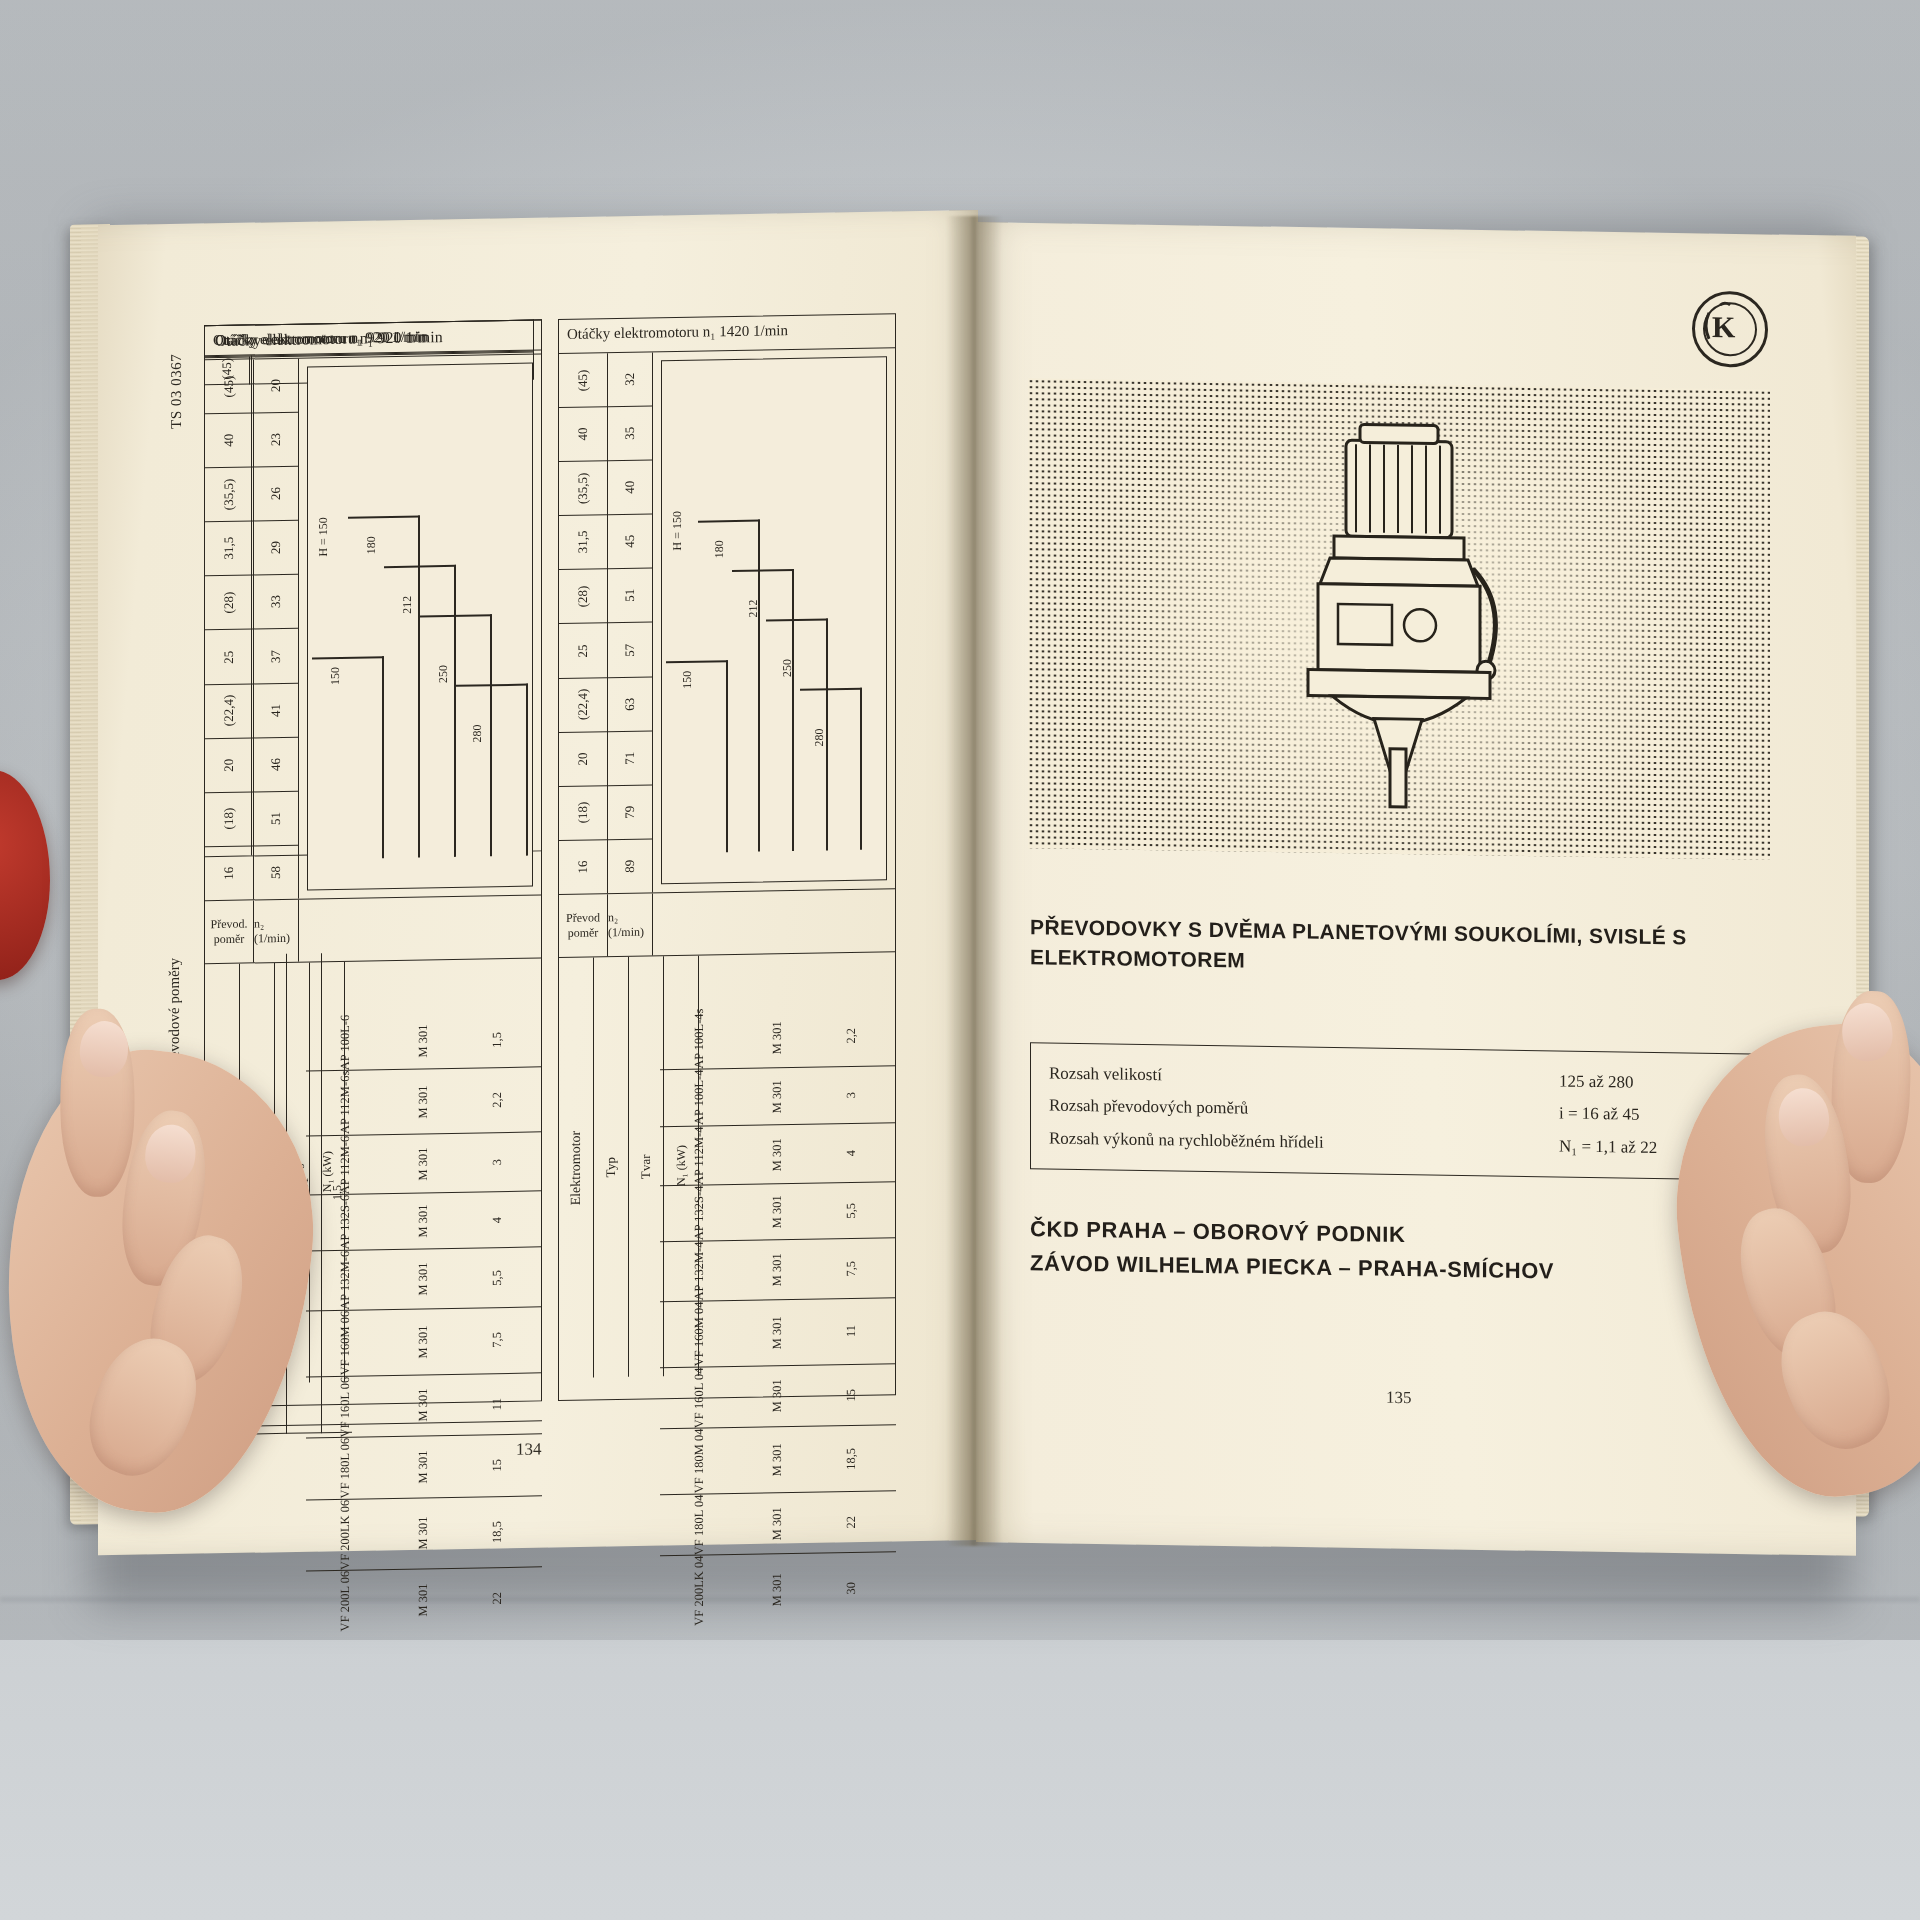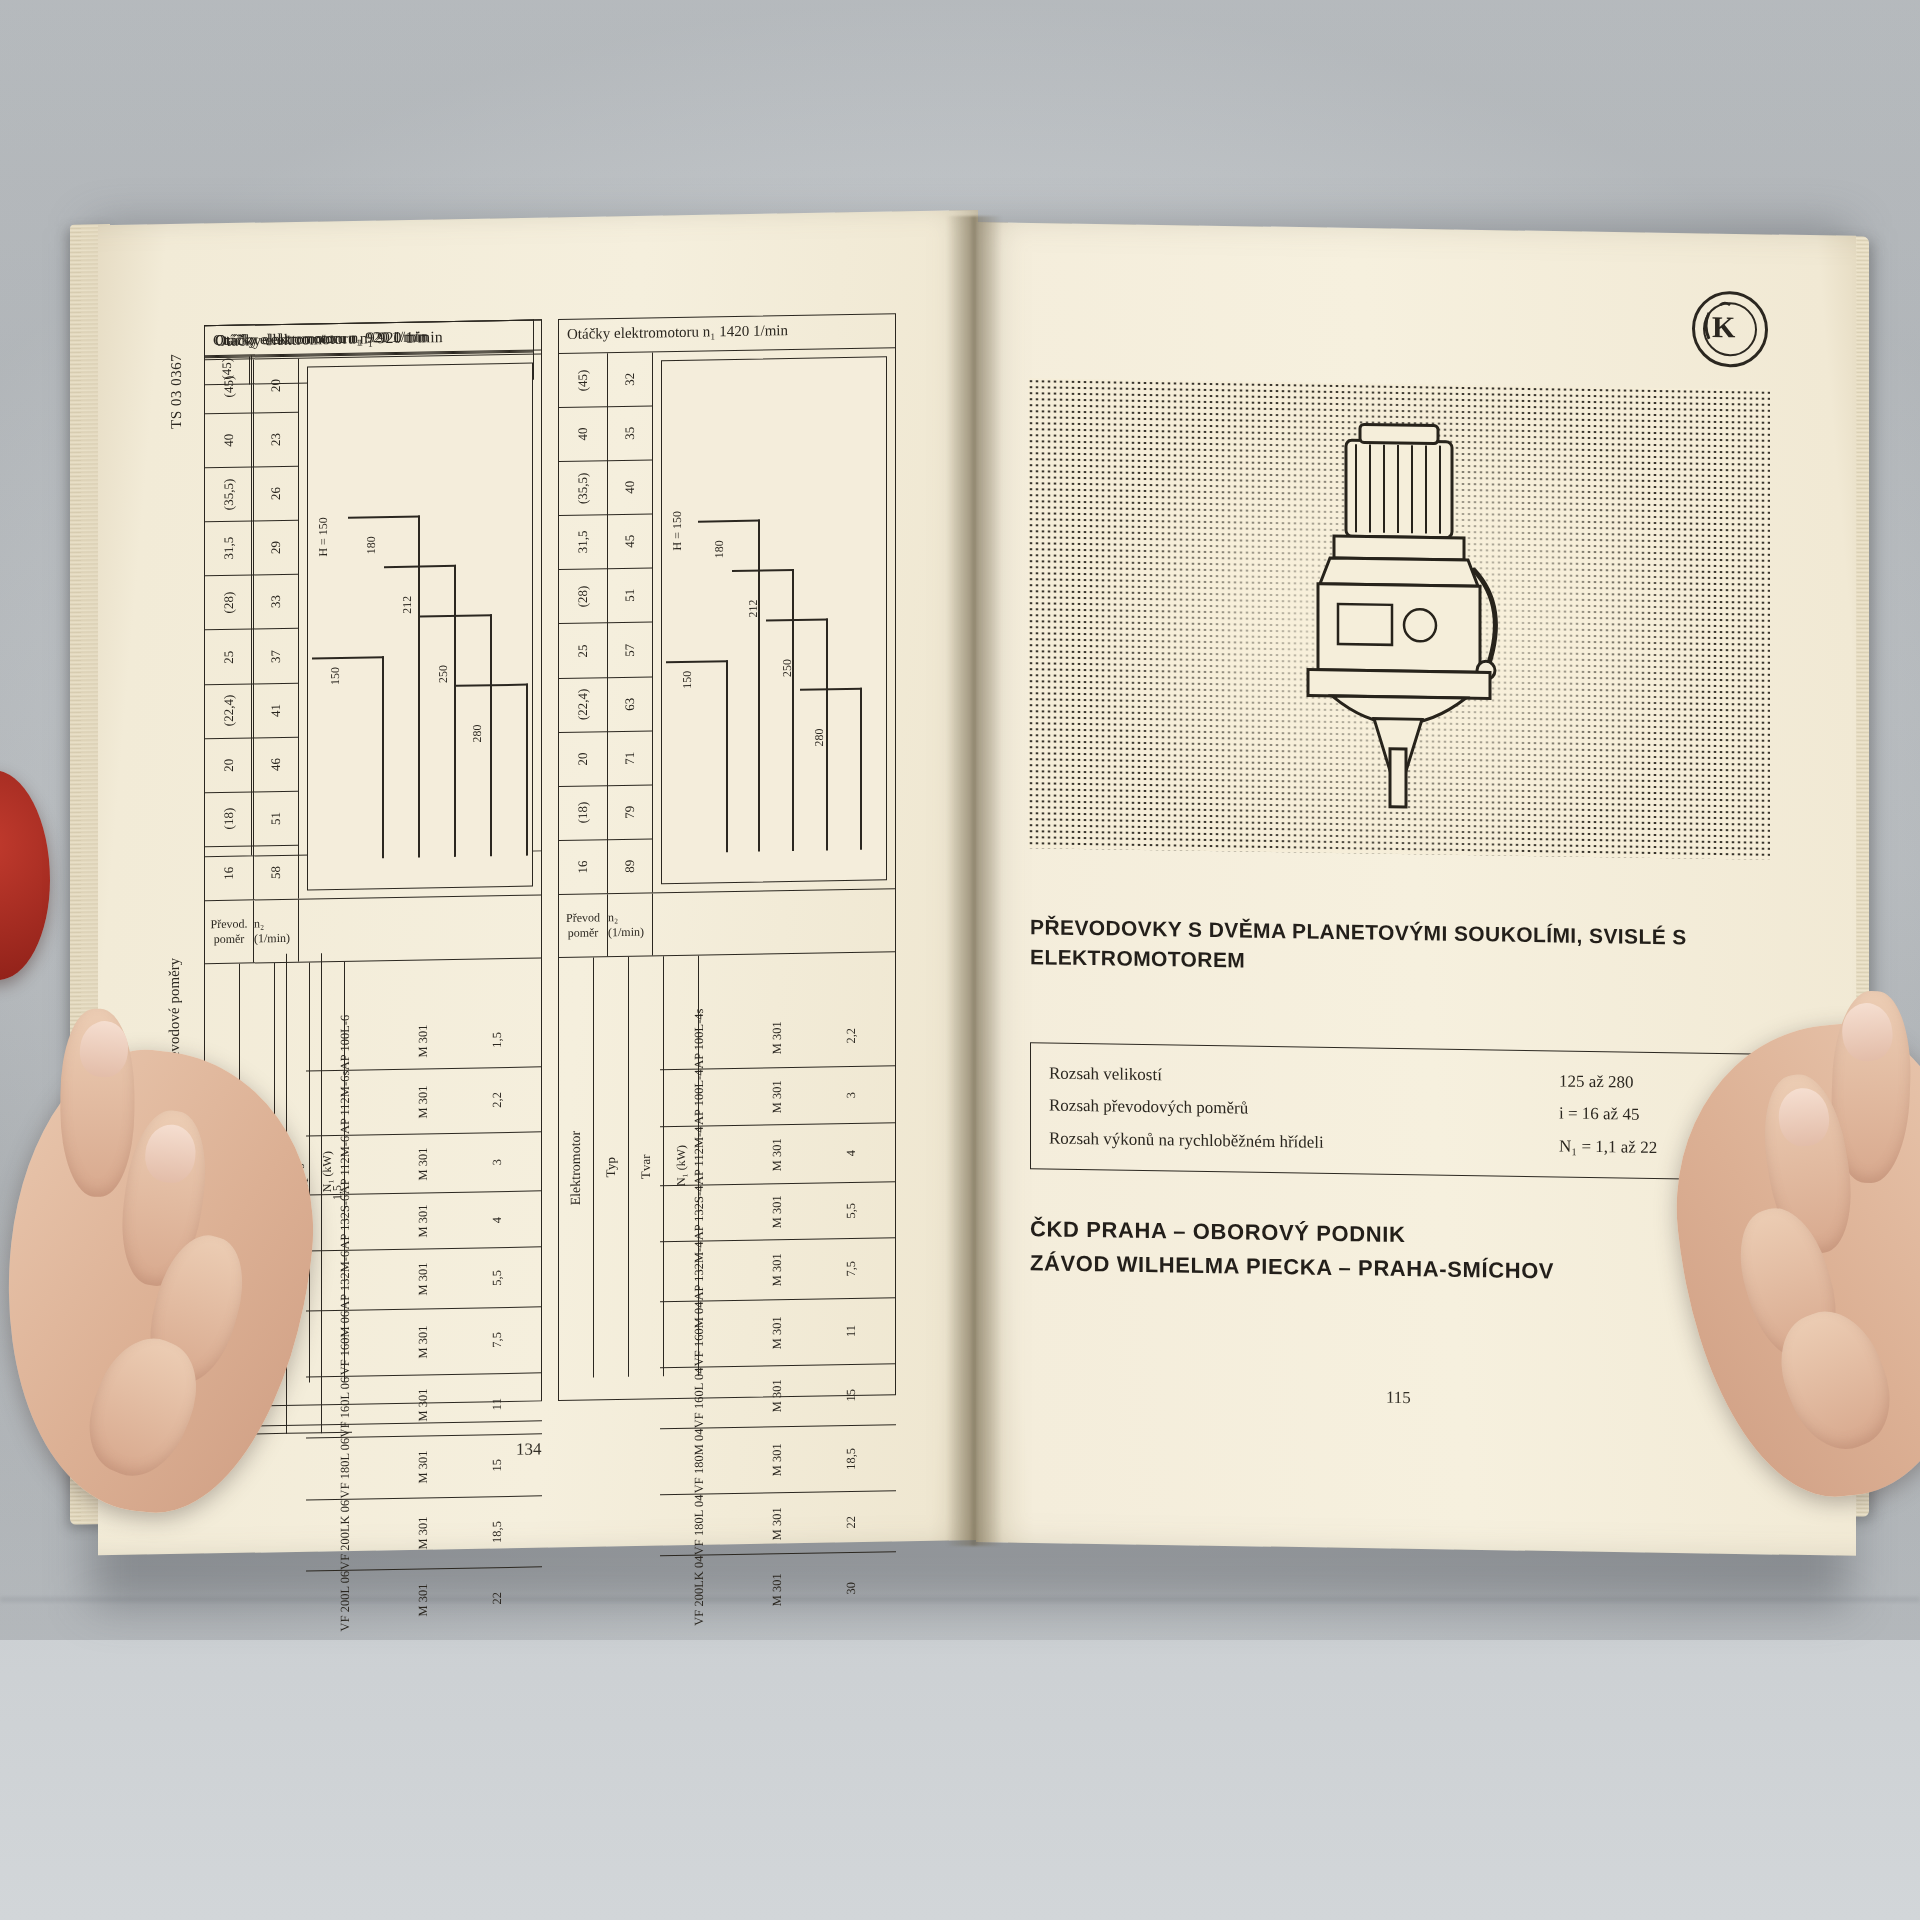--- a/index.html
+++ b/index.html
@@ -731,21 +731,21 @@
         </div>
         <div class="spec-row">
           <span>Rozsah výkonů na rychloběžném hřídeli</span>
           <span class="v">N₁ = 1,1 až 22</span>
         </div>
       </div>
 
       <div class="footer-brand" style="white-space:pre-line;">ČKD PRAHA – OBOROVÝ PODNIK
 ZÁVOD WILHELMA PIECKA – PRAHA-SMÍCHOV</div>
 
-      <div class="pageno" style="left:386px;top:1130px;">115</div>
+      <div class="pageno" style="left:386px;top:1130px;">135</div>
     </div>
 
     <div class="gutter"></div>
 
     <div class="hand hand-left">
       <div class="finger" style="left:34px;top:-36px;width:74px;height:188px;transform:rotate(-6deg);"></div>
       <div class="nail" style="left:48px;top:-24px;width:48px;height:56px;"></div>
       <div class="finger" style="left:108px;top:58px;width:78px;height:176px;transform:rotate(2deg);"></div>
       <div class="nail" style="left:124px;top:72px;width:50px;height:58px;"></div>
       <div class="finger" style="left:150px;top:178px;width:82px;height:150px;transform:rotate(10deg);"></div>

